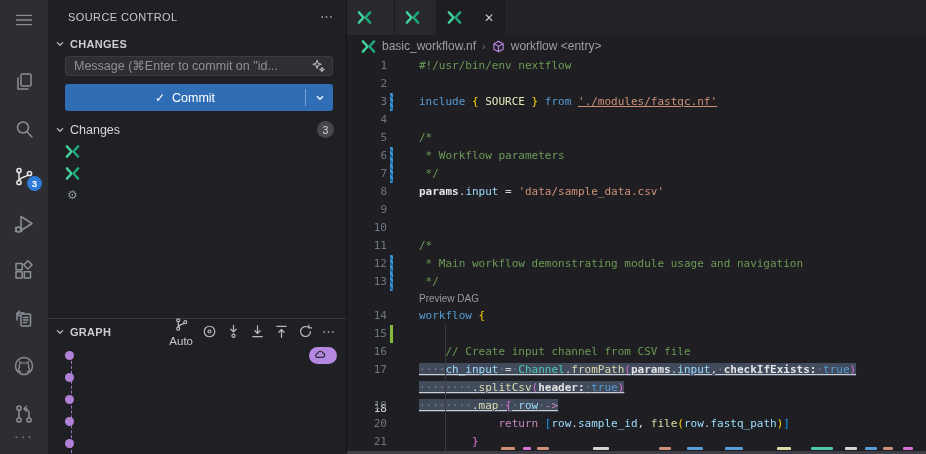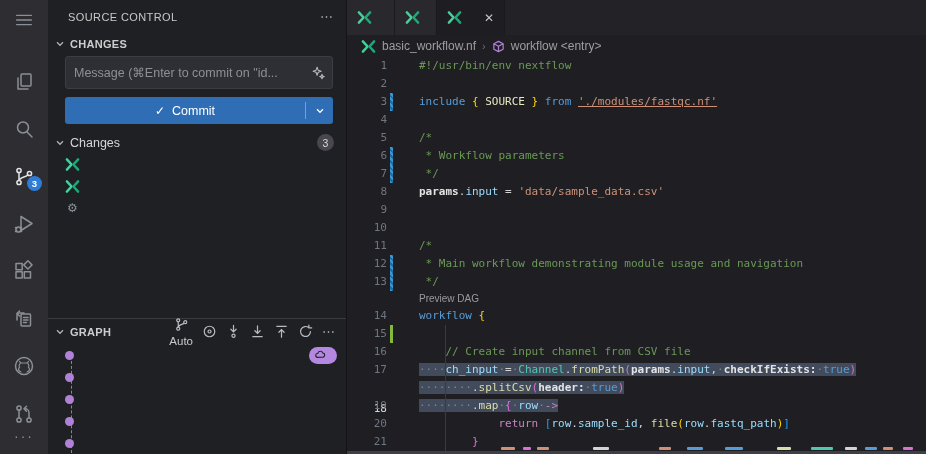--- a/index.html
+++ b/index.html
@@ -34,21 +34,21 @@
     background:#1f2023; display:flex; flex-direction:column; overflow:hidden;
   }
   .sc-header { height:33px; display:flex; align-items:center; padding:0 12px 0 20px; flex:none; }
   .sc-title { font-size:11px; color:#c9c9c9; letter-spacing:.4px; }
   .dots { margin-left:auto; color:#b8b8bc; font-size:13px; letter-spacing:1px; cursor:pointer; }
   .chev { width:12px; height:12px; flex:none; }
   .chev path { stroke:#b5b5b9; stroke-width:1.4; fill:none; }
   .sect-label { height:21px; display:flex; align-items:center; gap:4px; padding-left:6px; flex:none; cursor:pointer; }
   .sect-label b { font-size:11px; color:#cdcdcf; letter-spacing:.3px; }
   .msgbox {
-    margin:2px 13px 0 17px; height:33px; flex:none; background:#2e2e35; border:1px solid #3c3c44;
+    margin:2px 13px 0 17px; height:20px; flex:none; background:#2e2e35; border:1px solid #3c3c44;
     border-radius:3px; display:flex; align-items:center; padding:0 6px 0 8px;
   }
   .msgbox input {
     flex:1; background:transparent; border:none; outline:none; color:#cccccc;
     font-size:12.5px; font-family:"Liberation Sans",sans-serif; min-width:0;
   }
   .msgbox input::placeholder { color:#8f9096; }
   .sparkle { width:16px; height:16px; flex:none; cursor:pointer; }
   .sparkle path { fill:none; stroke:#b9bac0; stroke-width:1.2; stroke-linejoin:round; }
   .commitbtn {
@@ -117,21 +117,21 @@
   .crow { display:flex; height:18px; }
   .ln { width:40px; text-align:right; color:#6e7681; flex:none; font-size:11px; }
   .ln.cur { color:#d7d7d7;margin-top:21px; }
   .markcol { width:10px; position:relative; flex:none; }
   .gmark { position:absolute; left:3px; top:0; width:3px; height:18px; }
   .gmark.mod { background:repeating-linear-gradient(45deg,#3c96d4 0 2px,#1f6ea3 2px 4px); }
   .gmark.add { background:#84b93c; }
   .ctext { padding-left:22px; white-space:pre; }
   .codelens { height:16px; line-height:16px; padding-left:72px; font-size:10px; color:#9a9a9e;
               font-family:Liberation Sans, sans-serif; cursor:pointer; }
-  .selbg { background:#424b5c; }
+  .selbg { background:#424b5c;text-decoration:underline; }
   .indent-guide { position:absolute; width:1px; background:#3a3a40; left:98px; }
   .t-cm{color:#6a9955} .t-kw{color:#569cd6} .t-str{color:#ce9178}
   .t-lnk{color:#ce9178;text-decoration:underline} .t-fn{color:#dcdcaa}
   .t-var{color:#9cdcfe} .t-typ{color:#4ec9b0} .t-ctl{color:#c586c0}
   .t-pl{color:#d4d4d4} .t-pw{color:#e3e3e3;font-weight:bold}
   .t-cn{color:#e9e9c0} .t-b1{color:#ffd602} .t-b2{color:#da70d6} .t-b3{color:#179fff}
   .t-ws{color:#7b8494}
   .sliver { position:absolute; left:0; top:390px; height:4px; right:0; }
   .sliver i { position:absolute; top:0; height:3px; border-radius:1px; }
   .hscroll-line { position:absolute; left:0; right:0; bottom:0; height:3px; background:#3e3e46; }

